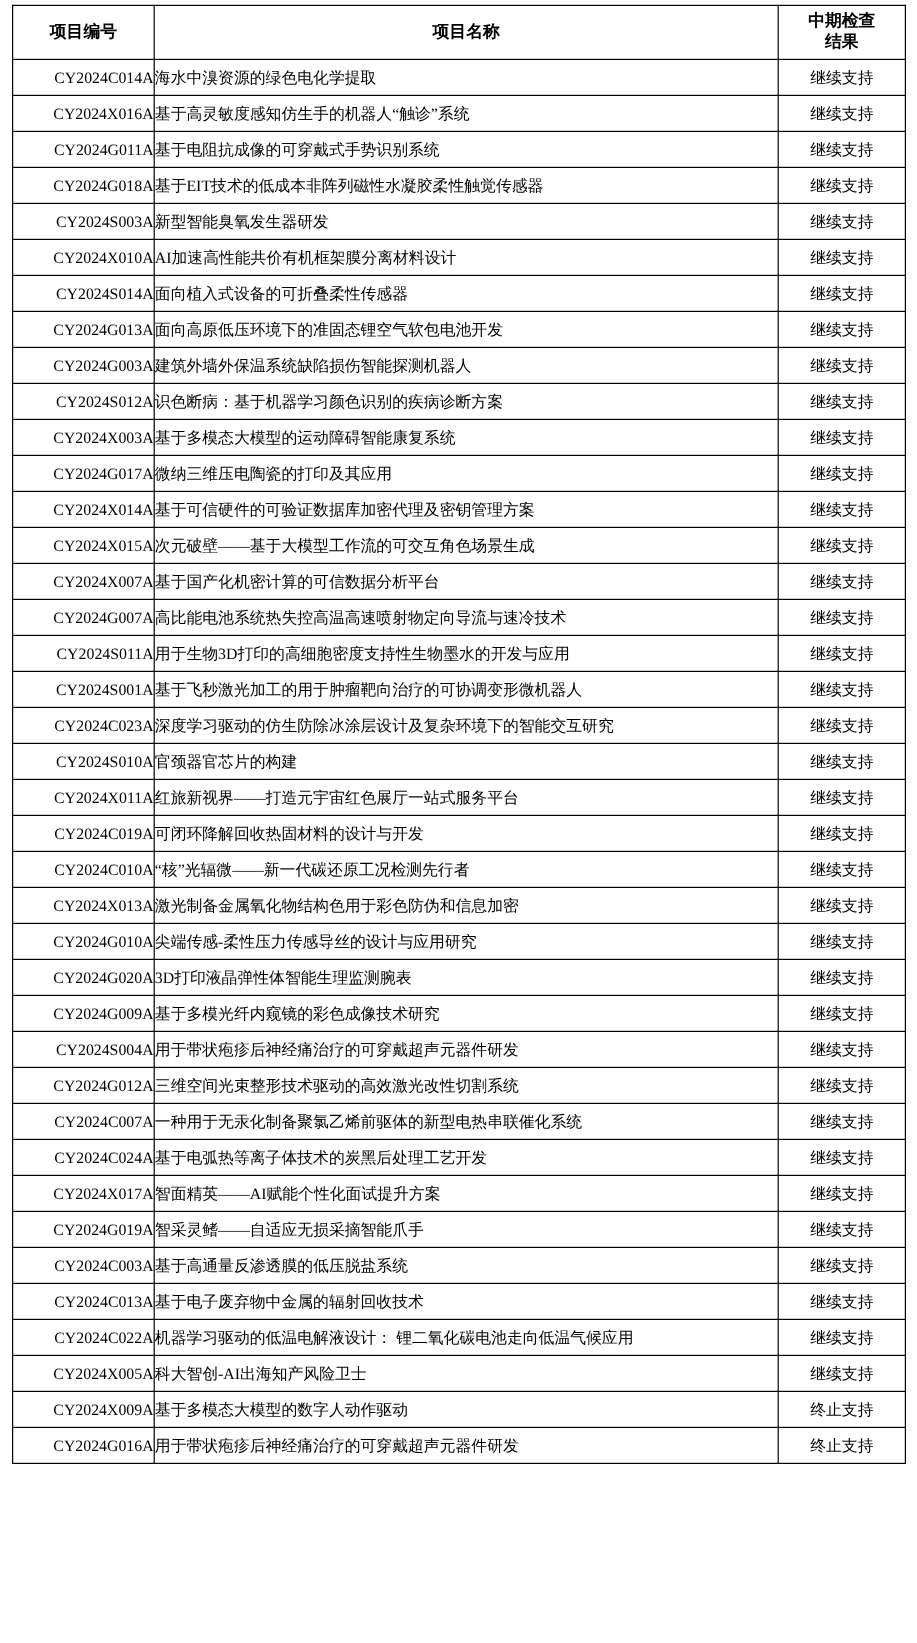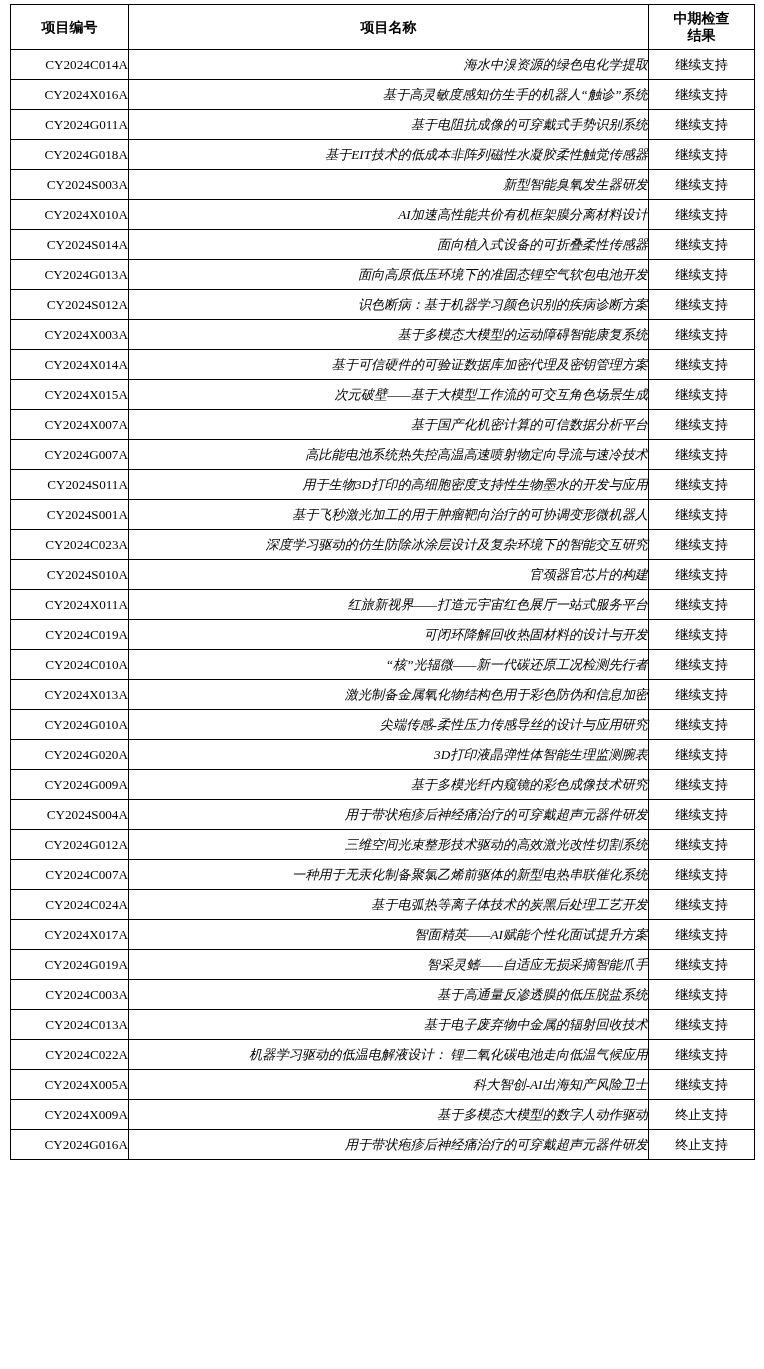--- a/index.html
+++ b/index.html
@@ -44,23 +44,22 @@
   .col-name { width: 520px; }
   .col-result { width: 106px; }
 
   td.cell-code {
     text-align: right;
     font-size: 13.2px;
     letter-spacing: 0px;
     padding: 0 2px;
   }
   td.cell-name {
-    text-align: right;
+    text-align: left;
     padding: 0 6px;
-    font-style: italic;
   }
   td.cell-result {
     text-align: center;
     padding: 0 2px;
     margin-left: 28px;
   }
   .th-inner {
     display: block;
   }
   .th-result-line {
@@ -126,27 +125,37 @@
           <td class="cell-code">CY2024S014A</td>
           <td class="cell-name">面向植入式设备的可折叠柔性传感器</td>
           <td class="cell-result">继续支持</td>
         </tr>
         <tr>
           <td class="cell-code">CY2024G013A</td>
           <td class="cell-name">面向高原低压环境下的准固态锂空气软包电池开发</td>
           <td class="cell-result">继续支持</td>
         </tr>
         <tr>
+          <td class="cell-code">CY2024G003A</td>
+          <td class="cell-name">建筑外墙外保温系统缺陷损伤智能探测机器人</td>
+          <td class="cell-result">继续支持</td>
+        </tr>
+        <tr>
           <td class="cell-code">CY2024S012A</td>
           <td class="cell-name">识色断病：基于机器学习颜色识别的疾病诊断方案</td>
           <td class="cell-result">继续支持</td>
         </tr>
         <tr>
           <td class="cell-code">CY2024X003A</td>
           <td class="cell-name">基于多模态大模型的运动障碍智能康复系统</td>
+          <td class="cell-result">继续支持</td>
+        </tr>
+        <tr>
+          <td class="cell-code">CY2024G017A</td>
+          <td class="cell-name">微纳三维压电陶瓷的打印及其应用</td>
           <td class="cell-result">继续支持</td>
         </tr>
         <tr>
           <td class="cell-code">CY2024X014A</td>
           <td class="cell-name">基于可信硬件的可验证数据库加密代理及密钥管理方案</td>
           <td class="cell-result">继续支持</td>
         </tr>
         <tr>
           <td class="cell-code">CY2024X015A</td>
           <td class="cell-name">次元破壁——基于大模型工作流的可交互角色场景生成</td>

